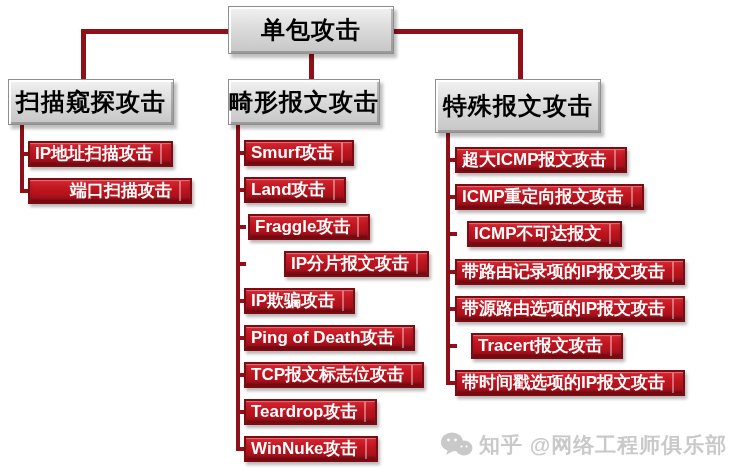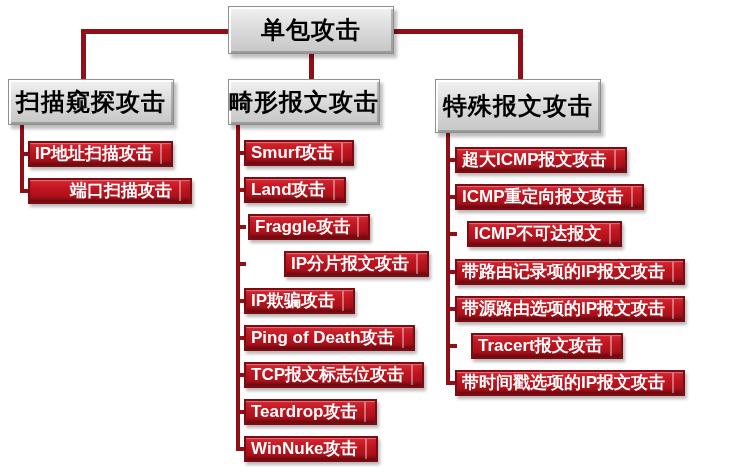--- a/index.html
+++ b/index.html
@@ -101,14 +101,30 @@
   <div class="leaf" style="left:244px; top:436px;">WinNuke攻击</div>
 
   <div class="leaf" style="left:455px; top:147px;">超大ICMP报文攻击</div>
   <div class="leaf" style="left:455px; top:184px;">ICMP重定向报文攻击</div>
   <div class="leaf" style="left:455px; top:221px;margin-left:12px;">ICMP不可达报文</div>
   <div class="leaf" style="left:455px; top:259px;">带路由记录项的IP报文攻击</div>
   <div class="leaf" style="left:455px; top:296px;">带源路由选项的IP报文攻击</div>
   <div class="leaf" style="left:455px; top:333px;margin-left:16px;">Tracert报文攻击</div>
   <div class="leaf" style="left:455px; top:370px;">带时间戳选项的IP报文攻击</div>
 
+  <div class="watermark">
+    <span>
+      <svg width="34" height="28" viewBox="0 0 34 28">
+        <g fill="#c9c9c9">
+          <ellipse cx="12" cy="11" rx="11" ry="9.5"></ellipse>
+          <ellipse cx="24" cy="17" rx="8.5" ry="7.5"></ellipse>
+          <path d="M8 19 L6 24 L13 20 Z"></path>
+        </g>
+        <circle cx="8.5" cy="9" r="1.4" fill="#ffffff"></circle>
+        <circle cx="15.5" cy="9" r="1.4" fill="#ffffff"></circle>
+        <circle cx="21.5" cy="15.5" r="1.1" fill="#ffffff"></circle>
+        <circle cx="26.5" cy="15.5" r="1.1" fill="#ffffff"></circle>
+      </svg>
+    </span>
+    <span>知乎 @网络工程师俱乐部</span>
+  </div>
 
 </div>
 
 </body></html>

